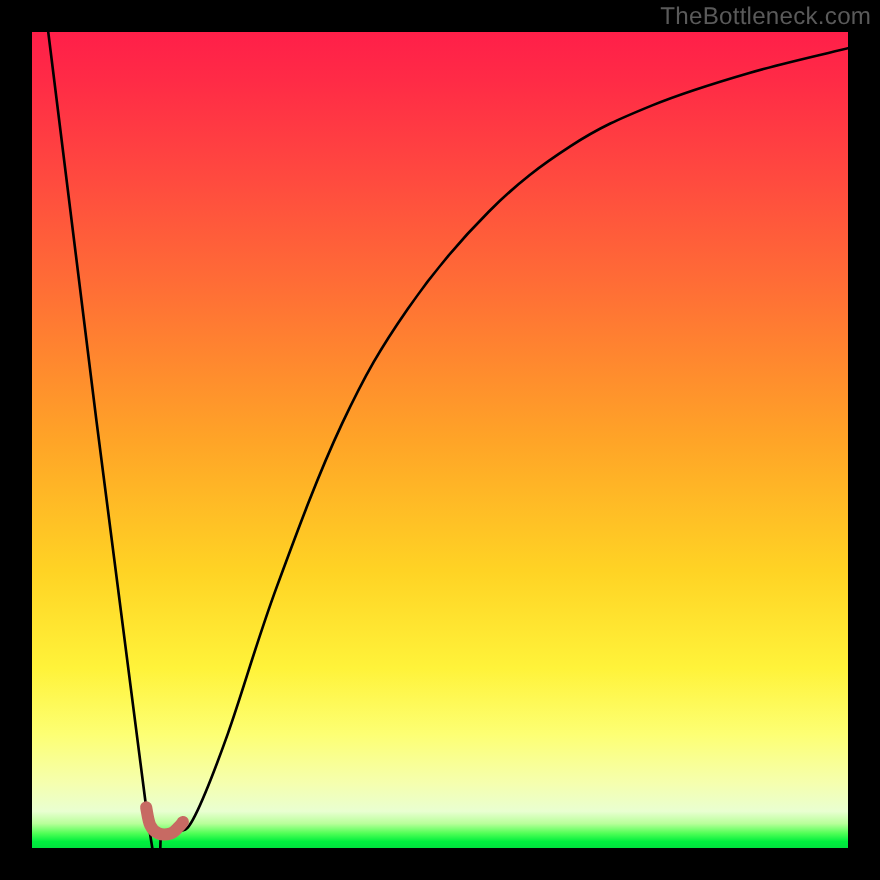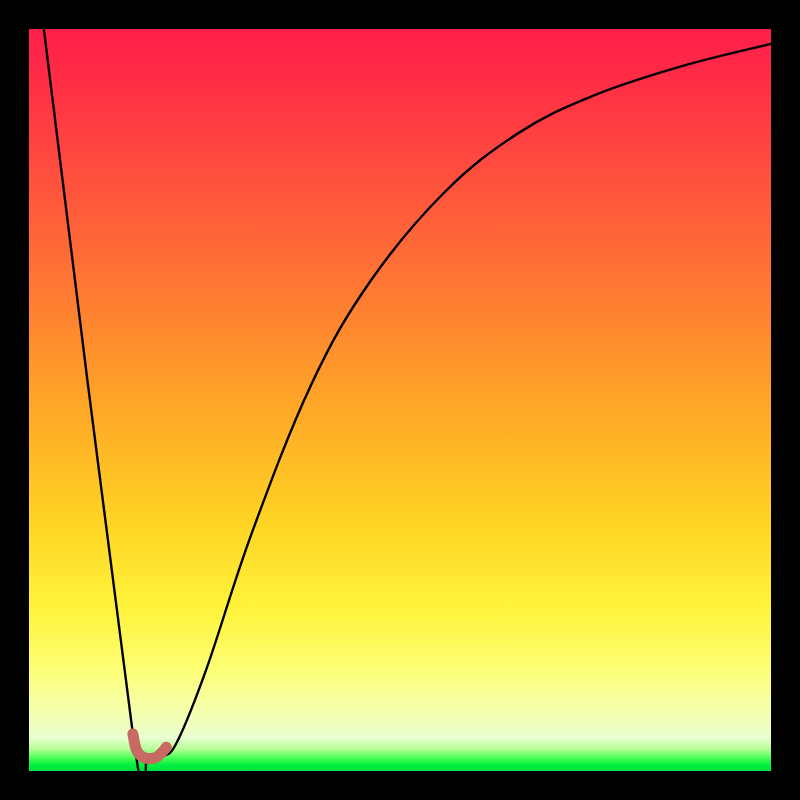--- a/index.html
+++ b/index.html
@@ -67,20 +67,21 @@
     top: 0;
     width: 742px;
     height: 742px;
   }
 </style>
 </head>
 <body>
 
 <div class="frame">
 
+  <div class="attribution">TheBottleneck.com</div>
 
   <div class="plot-area">
     <div class="gradient"></div>
 
     <svg class="curve" viewBox="0 0 742 742" preserveAspectRatio="none">
       <path d="M 14.84 0.00 C 30.87 126.88, 85.18 574.01, 103.88 704.90 C 122.58 835.79, 113.38 723.15, 118.72 727.16 C 124.06 731.17, 128.22 729.83, 133.56 727.16 C 138.90 724.49, 140.39 728.35, 148.40 712.32 C 156.41 696.29, 164.72 675.52, 178.08 638.12 C 191.44 600.72, 203.90 555.31, 222.60 504.56 C 241.30 453.81, 260.59 401.57, 281.96 356.16 C 303.33 310.75, 317.28 287.01, 341.32 252.28 C 365.36 217.55, 388.81 189.95, 415.52 163.24 C 442.23 136.53, 463.01 121.24, 489.72 103.88 C 516.43 86.52, 534.54 78.80, 563.92 66.78 C 593.30 54.76, 620.91 46.45, 652.96 37.10 C 685.01 27.75, 725.97 18.85, 742.00 14.84" id="black-path" fill="none" stroke="#000" stroke-width="2.4" stroke-linecap="round" stroke-linejoin="round"></path>
       <path d="M 103.88 704.90 C 104.55 707.84, 105.59 716.95, 107.59 721.22 C 109.59 725.50, 111.67 727.31, 115.01 728.64 C 118.35 729.98, 122.80 729.71, 126.14 728.64 C 129.48 727.58, 131.56 724.58, 133.56 722.71 C 135.56 720.84, 136.60 719.06, 137.27 718.26" id="salmon-path" fill="none" stroke="#c76a63" stroke-width="11" stroke-linecap="round" stroke-linejoin="round"></path>
     </svg>
   </div>
 

